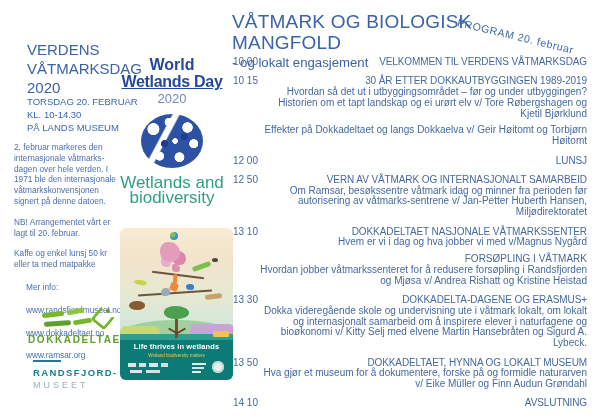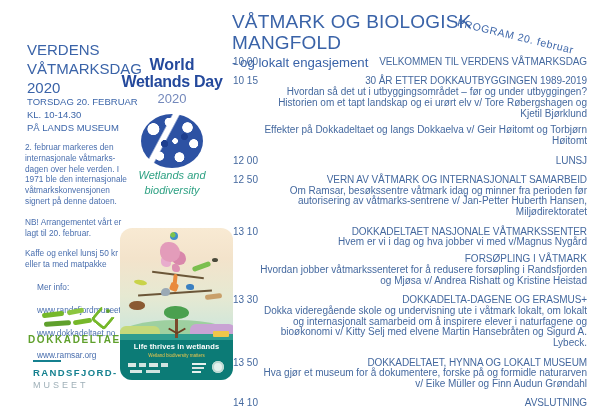--- a/index.html
+++ b/index.html
@@ -6,21 +6,21 @@
   body{
     width:600px;height:420px;position:relative;overflow:hidden;
     background:#ffffff;
     font-family:"Liberation Sans", sans-serif;
     -webkit-font-smoothing:antialiased;
   }
   .abs{position:absolute;}
   
   .left-title{left:27px;top:40px;width:110px;font-size:15px;line-height:19px;color:#3a63a8;}
   .left-date{left:27px;top:95px;width:120px;font-size:9.5px;line-height:13px;color:#3d66a9;}
-  .left-body{left:25px;top:142px;width:104px;font-size:8.3px;line-height:10.8px;color:#4a6fae;}
+  .left-body{left:14px;top:142px;width:104px;font-size:8.3px;line-height:10.8px;color:#4a6fae;}
   .left-body p{margin:0 0 10px 0;}
   .left-body .tight{margin:12px;}
   .ramsar{margin-top:3px;}
   
   .dokka{left:28px;top:308px;width:100px;text-align:center;}
   .dokka-icon{position:relative;width:72px;height:20px;margin:0 auto;}
   .dokka-icon span{position:absolute;display:block;border-radius:4px;}
   .dk1{left:0;top:4px;width:22px;height:5px;background:#76b82a;transform:rotate(-7deg);}
   .dk2{left:25px;top:1px;width:17px;height:5px;background:#8cc63f;transform:rotate(-11deg);}
   .dk3{left:2px;top:13px;width:27px;height:5px;background:#5fa02c;transform:rotate(-4deg);}
@@ -29,38 +29,38 @@
   .dk-dot{left:64px;top:1px;width:4px;height:4px;border-radius:50%;background:#5fa02c;}
   .dokka-label{margin-top:6px;font-size:10px;font-weight:bold;letter-spacing:1.6px;color:#5fa02c;}
   
   .rfm{left:33px;top:360px;width:90px;}
   .rfm-rule{width:28px;height:2px;background:#15808f;margin-bottom:5px;}
   .rfm-l1{font-size:9.5px;font-weight:bold;letter-spacing:1.4px;color:#15808f;}
   .rfm-l2{font-size:9px;letter-spacing:3px;color:#9fb0b8;margin-top:2px;}
   
   .wwd{left:120px;top:56px;width:104px;text-align:center;color:#24499c;}
   .wwd-t1{font-size:16px;font-weight:bold;line-height:17px;}
-  .wwd-t2{font-size:16px;font-weight:bold;line-height:17px;letter-spacing:-0.3px;}
+  .wwd-t2{font-size:16px;font-weight:bold;line-height:17px;letter-spacing:-0.3px;text-decoration:underline;}
   .wwd-year{font-size:13px;color:#7388bb;line-height:16px;margin-top:1px;}
   .wwd-globe{width:62px;height:54px;margin:7px auto 0;border-radius:50%;
     background:
       radial-gradient(circle at 20% 28%, #ffffff 0 9%, transparent 10%),
       radial-gradient(circle at 45% 15%, #ffffff 0 7%, transparent 8%),
       radial-gradient(circle at 75% 25%, #ffffff 0 8%, transparent 9%),
       radial-gradient(circle at 85% 55%, #ffffff 0 7%, transparent 8%),
       radial-gradient(circle at 62% 80%, #ffffff 0 8%, transparent 9%),
       radial-gradient(circle at 30% 78%, #ffffff 0 7%, transparent 8%),
       radial-gradient(circle at 55% 50%, #ffffff 0 6%, transparent 7%),
       radial-gradient(circle at 38% 55%, #1e3f8f 0 7%, transparent 8%),
       radial-gradient(circle at 70% 42%, #1e3f8f 0 6%, transparent 7%),
       linear-gradient(118deg, transparent 34%, #ffffff 36% 42%, transparent 44%),
       #2d52a3;}
-  .wwd-tag{font-size:11px;line-height:14.5px;color:#2ea183;font-style:italic;}
-  
-  .poster{left:120px;top:228px;width:113px;height:152px;border-radius:12px;overflow:hidden;
+  .wwd-tag{margin-top:8px;font-size:17px;line-height:14.5px;color:#2ea183;}
+  
+  .poster{left:120px;top:228px;width:113px;height:152px;border-radius:6px;overflow:hidden;
     background:linear-gradient(180deg,#f8ead3 0%,#f3e3cb 20%,#e6e9d2 45%,#d0e6da 66%,#c3e1d7 78%,#bfdfd5 100%);}
   .poster .abs{position:absolute;}
   .p-hill{left:-4px;top:92px;width:121px;height:24px;background:#9ed0a0;border-radius:50% 50% 0 0/70% 70% 0 0;}
   .p-hill2{left:70px;top:96px;width:45px;height:12px;background:#c9a3d4;border-radius:6px 6px 0 0;}
   .p-hill3{left:0px;top:98px;width:40px;height:10px;background:#c5d97b;border-radius:6px 6px 0 0;}
   .p-water{left:0;top:106px;width:113px;height:8px;background:#2f9d8f;}
   .p-band{left:0;top:112px;width:113px;height:40px;background:#0c7b76;}
   .p-trunk{left:55px;top:86px;width:3px;height:24px;background:#7a4a2b;}
   .p-root1{left:48px;top:102px;width:10px;height:2px;background:#6b3f22;transform:rotate(30deg);}
   .p-root2{left:56px;top:102px;width:10px;height:2px;background:#6b3f22;transform:rotate(-30deg);}

